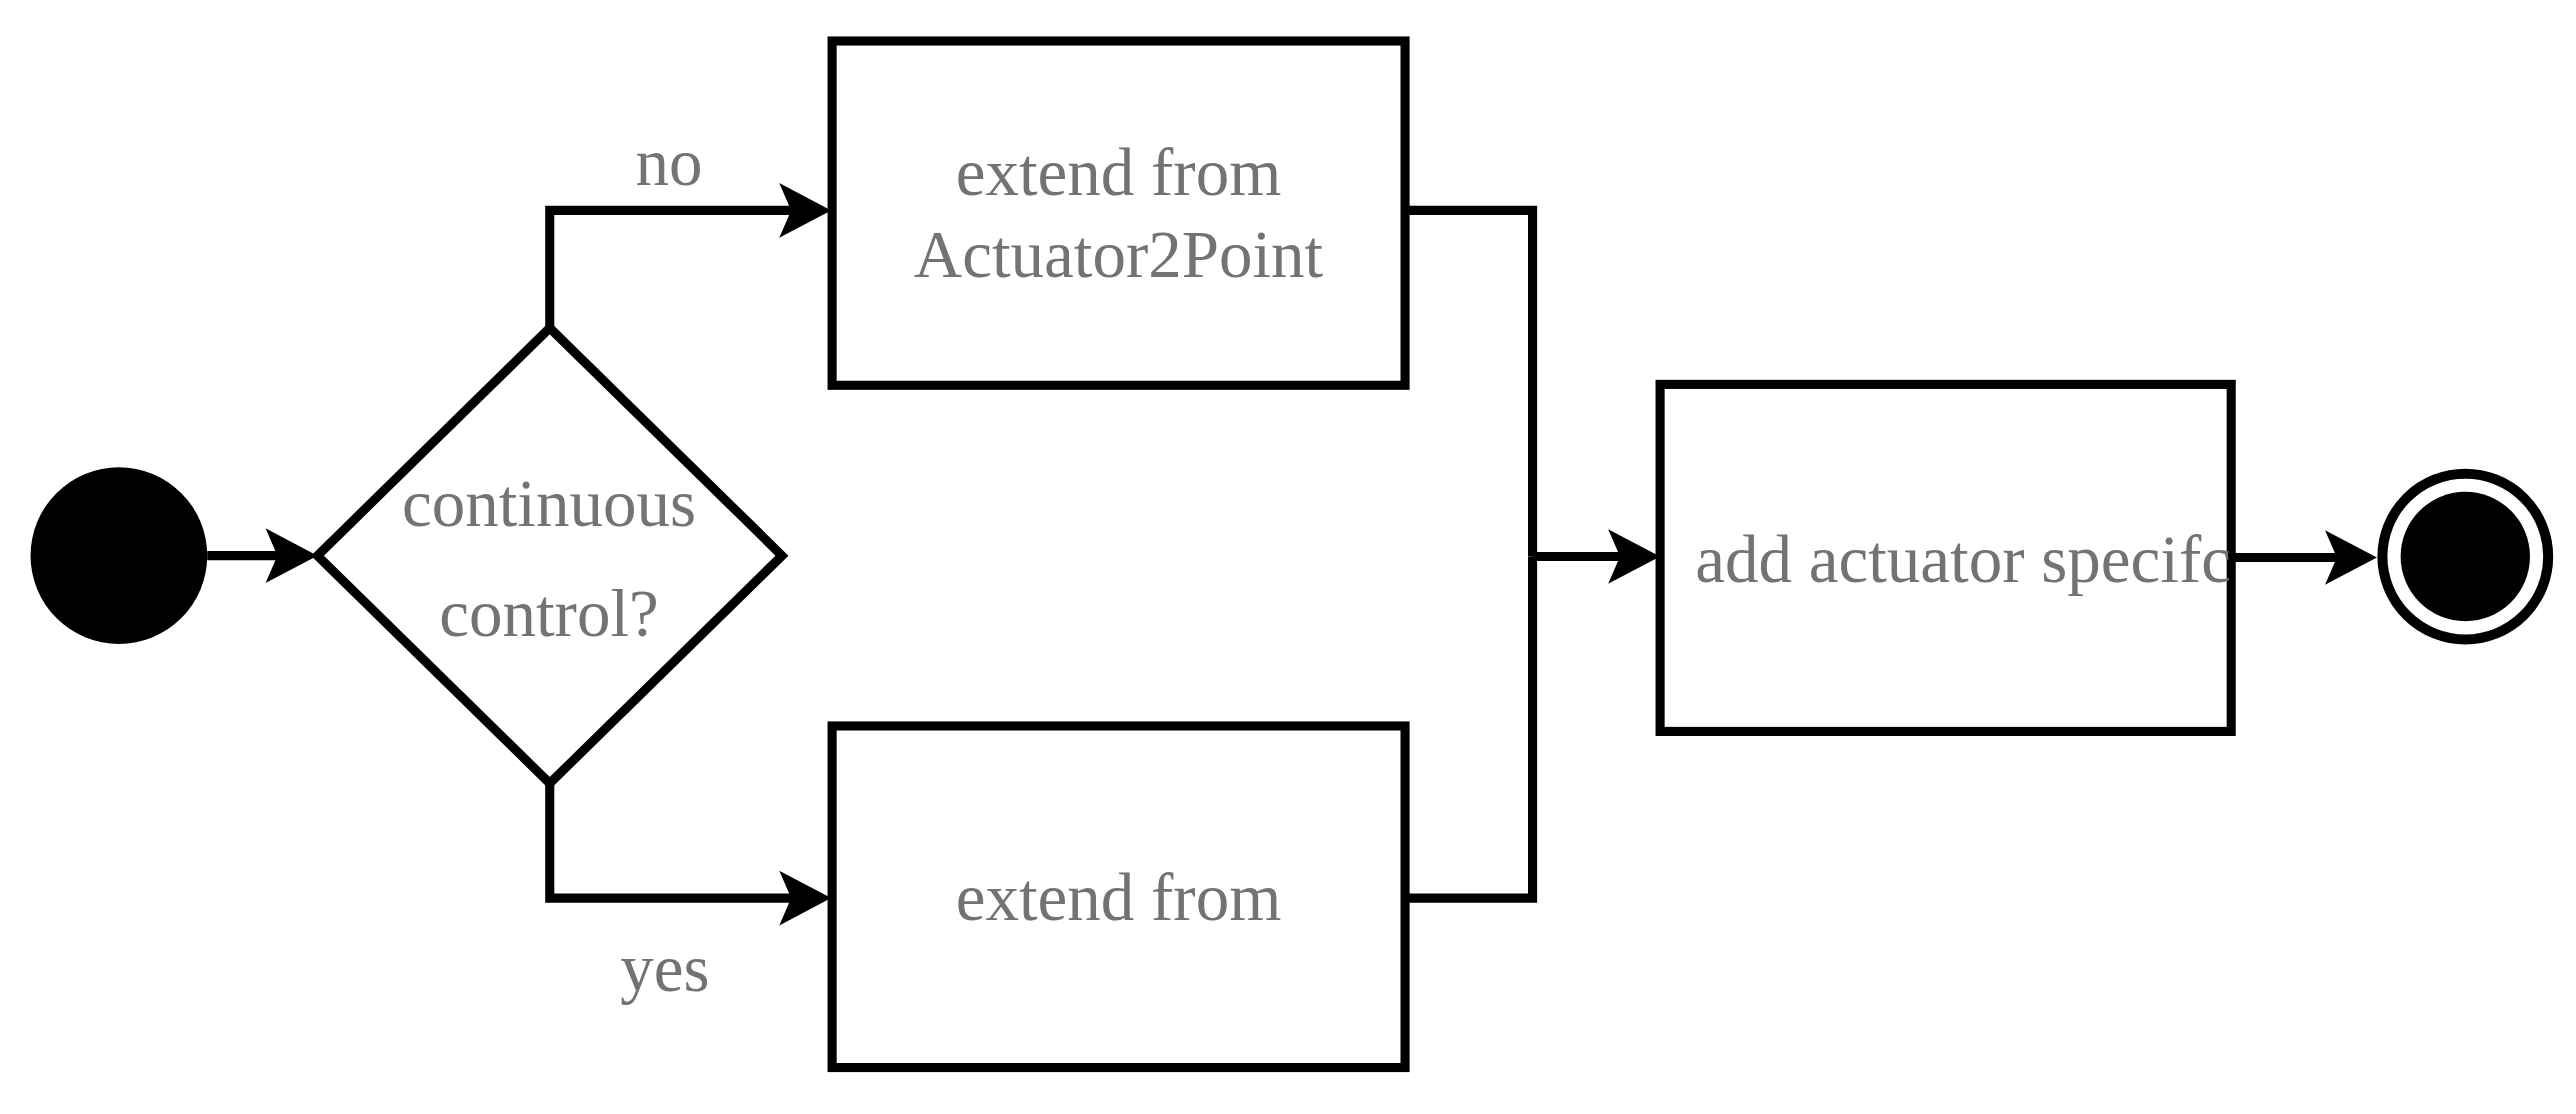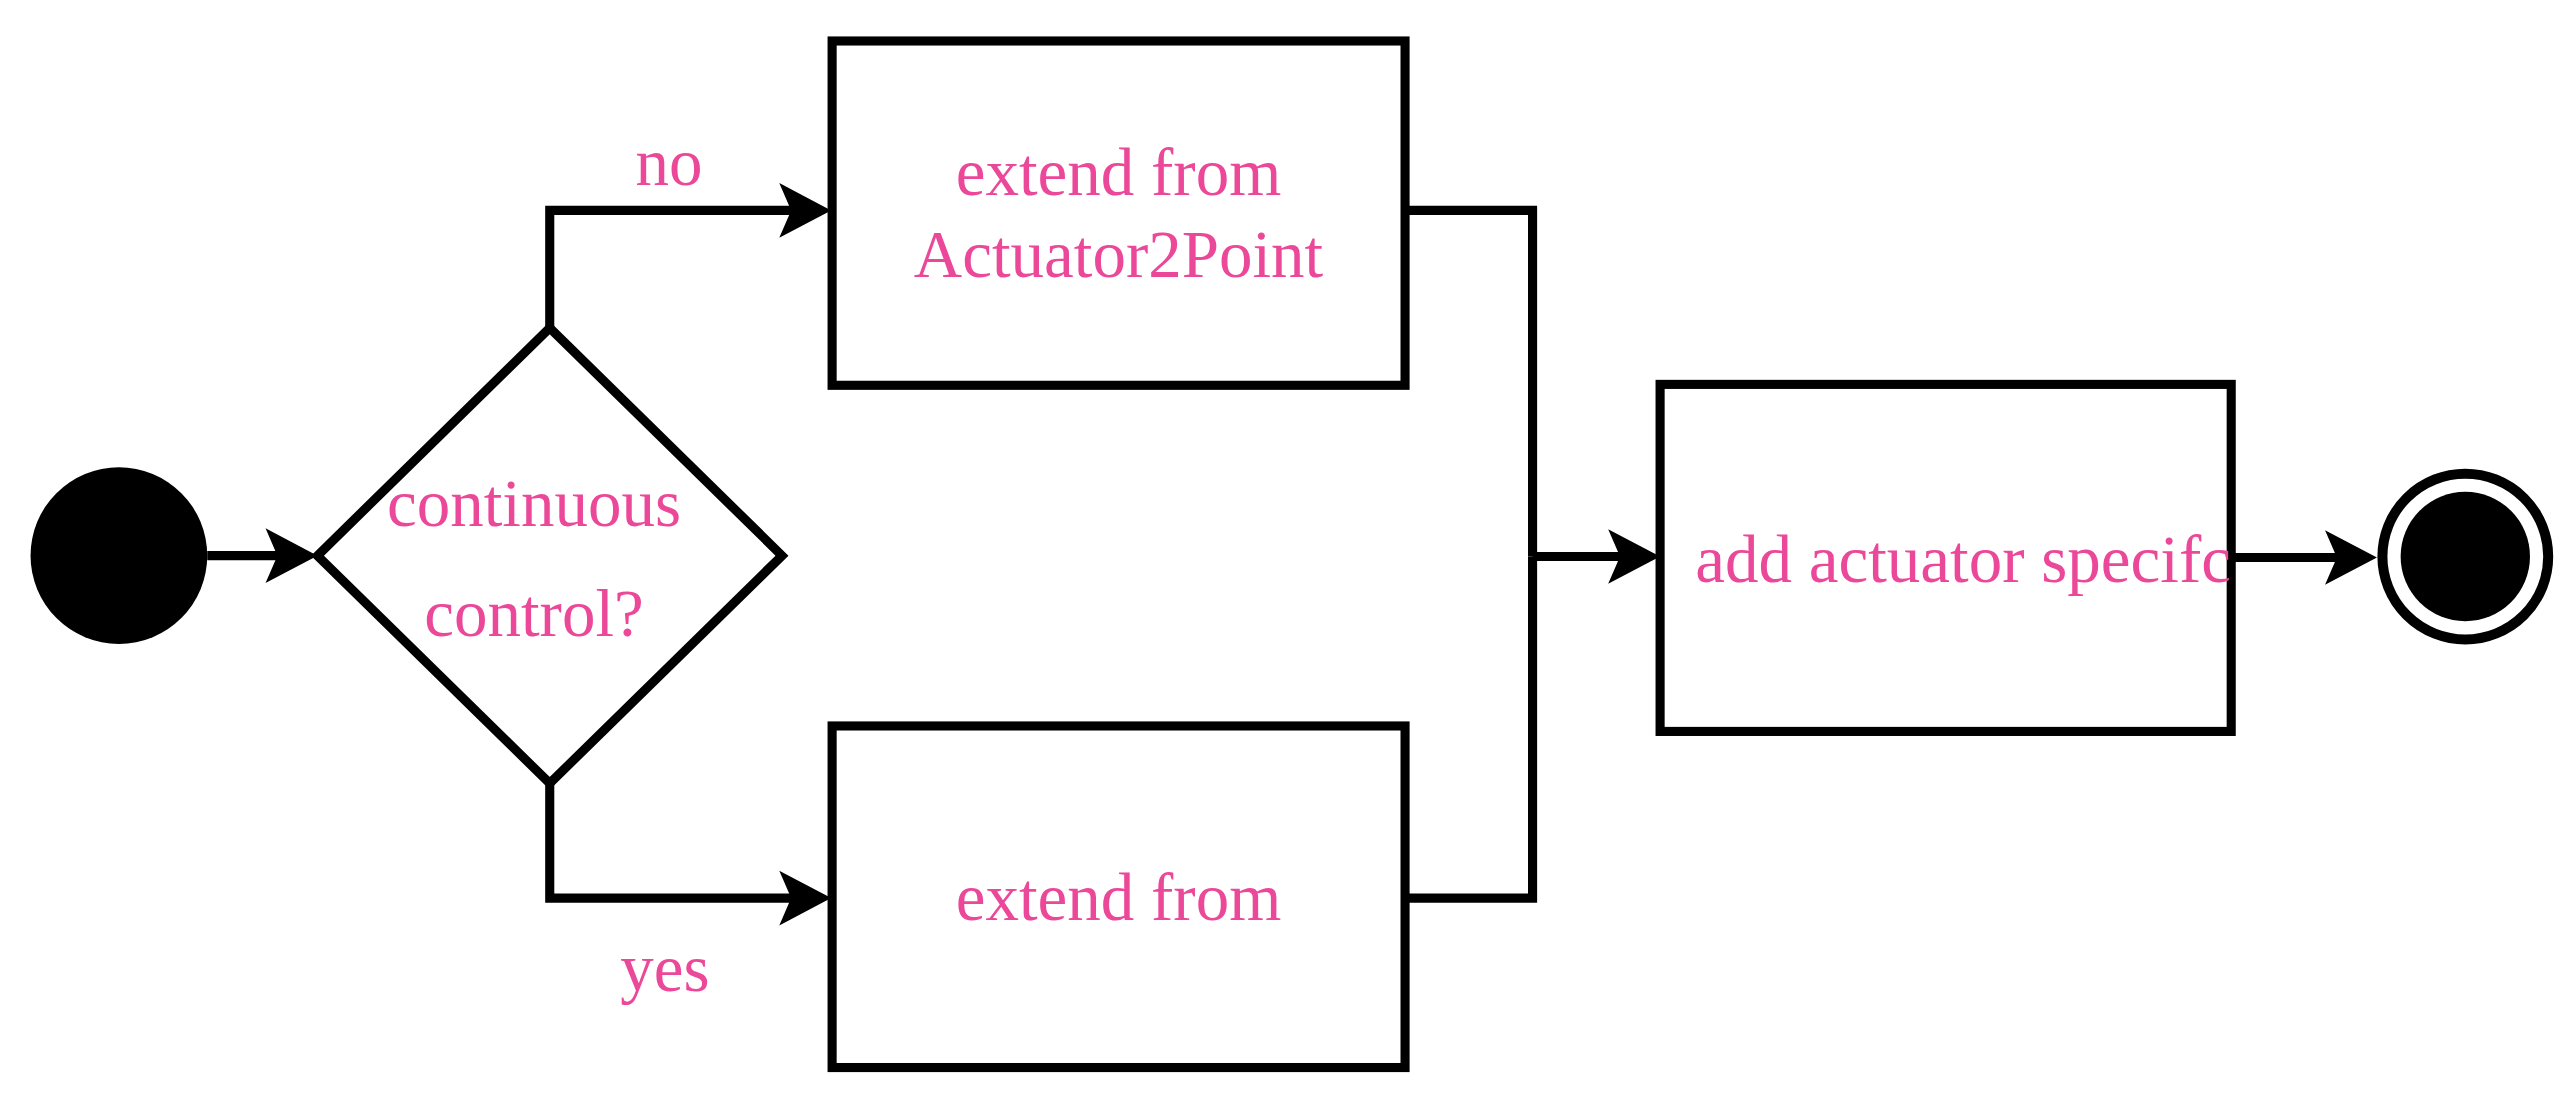--- a/index.html
+++ b/index.html
@@ -20,28 +20,28 @@
     left: 0;
     top: 0;
   }
   .lbl {
     position: absolute;
     display: flex;
     flex-direction: column;
     align-items: center;
     justify-content: center;
     text-align: center;
-    color: #ec4899;
+    color: #737373;
     font-size: 67px;
     line-height: 82px;
     white-space: nowrap;
     pointer-events: none;
   }
   .lbl span { display: block; }
-  .lbl-decision   { left: 352px;  top: 430px;  width: 364px; height: 255px; gap: 28px; }
+  .lbl-decision   { left: 367px;  top: 430px;  width: 364px; height: 255px; gap: 28px; }
   .lbl-top-box    { left: 832px;  top: 41px;   width: 573px; height: 344px; }
   .lbl-bottom-box { left: 832px;  top: 726px;  width: 573px; height: 342px; }
   .lbl-merge-box  { left: 1660px; top: 385px;  width: 571px; height: 347px; align-items: flex-end; }
   .lbl-no         { left: 596px;  top: 112px;  width: 146px; height: 100px; }
   .lbl-yes        { left: 592px;  top: 918px; width: 146px; height: 100px; }
 </style>
 </head>
 <body>
 
 <div class="canvas">

